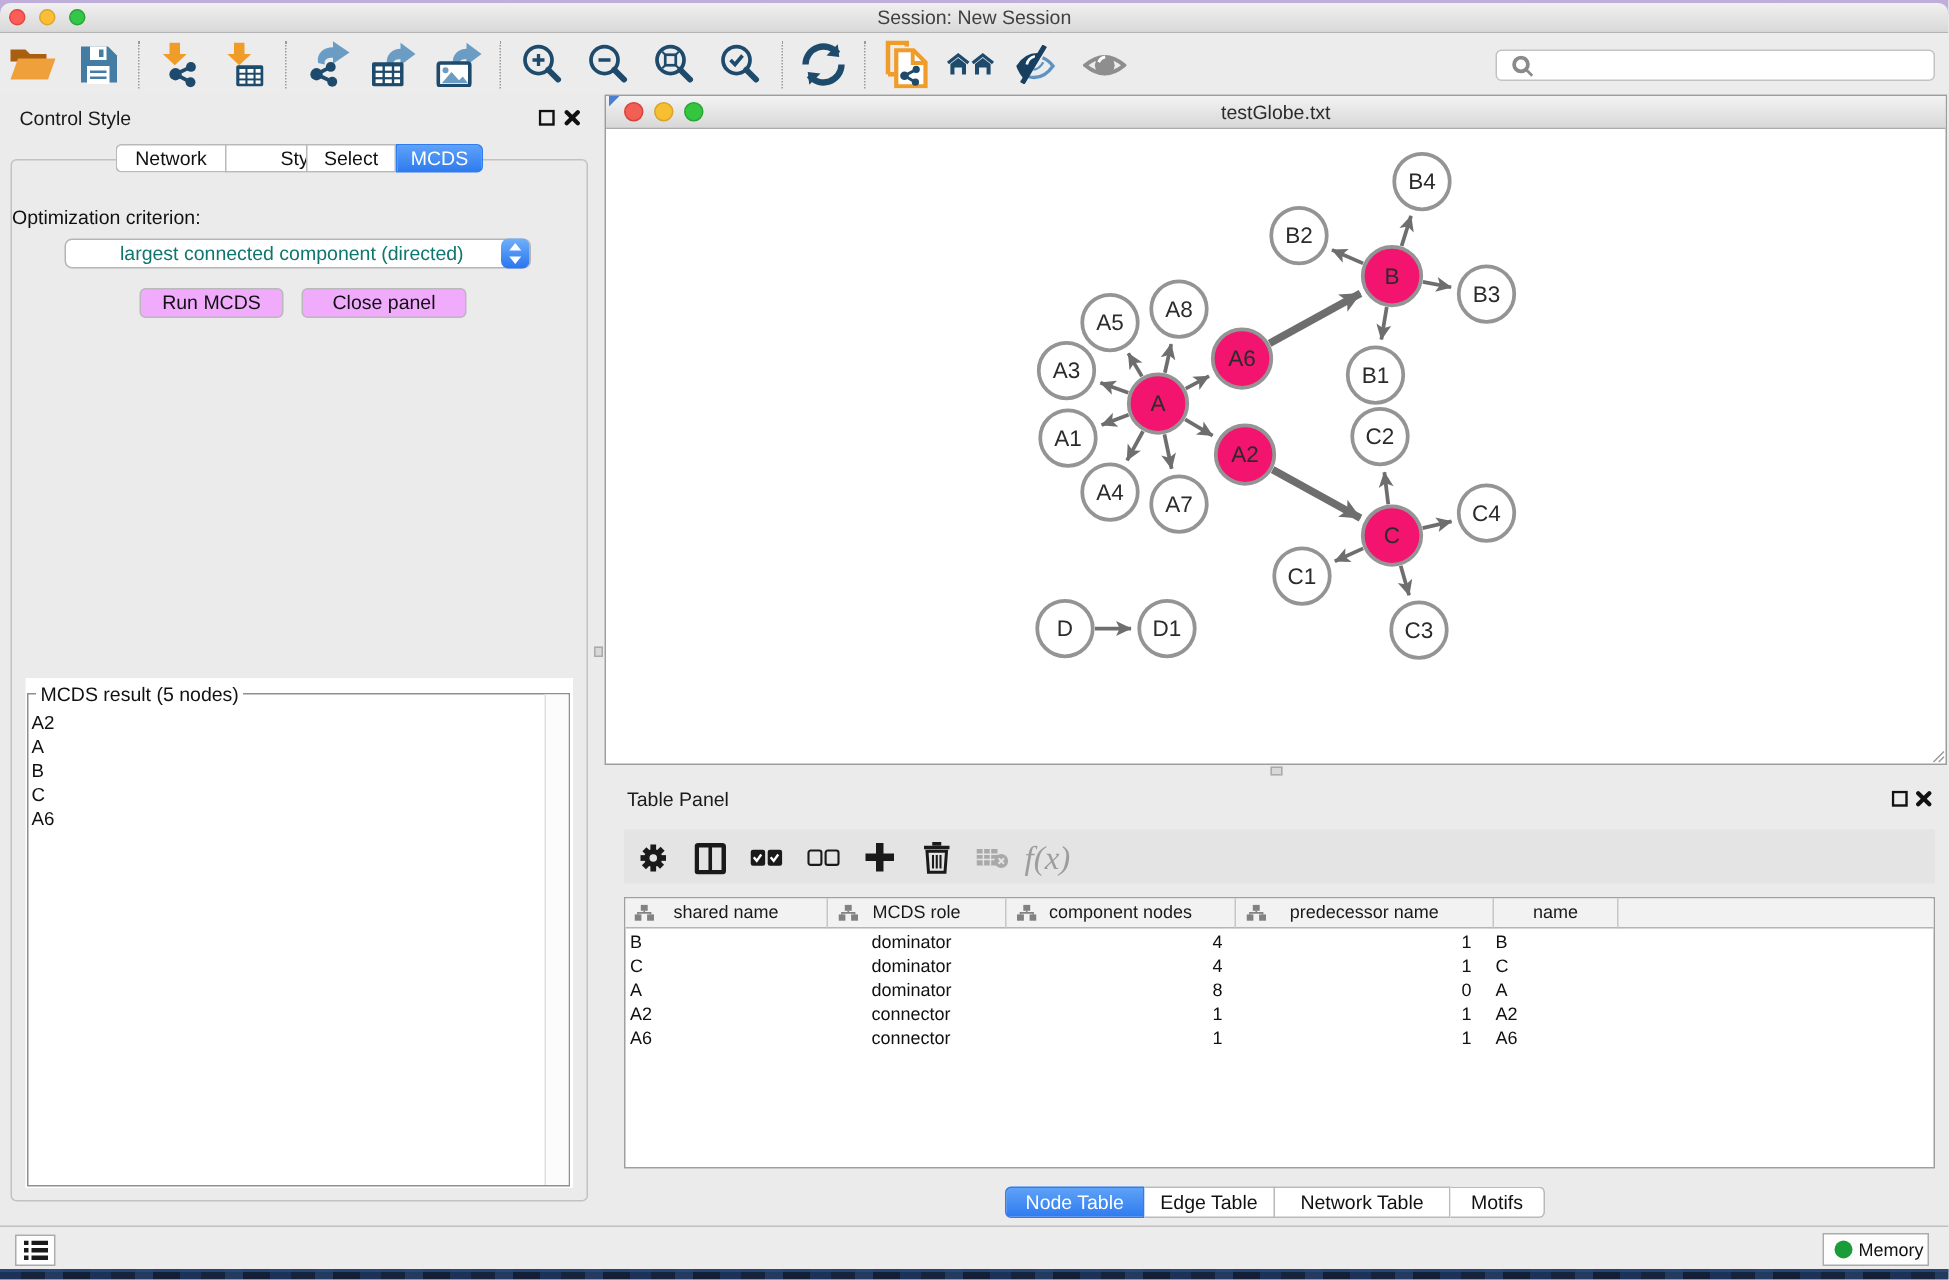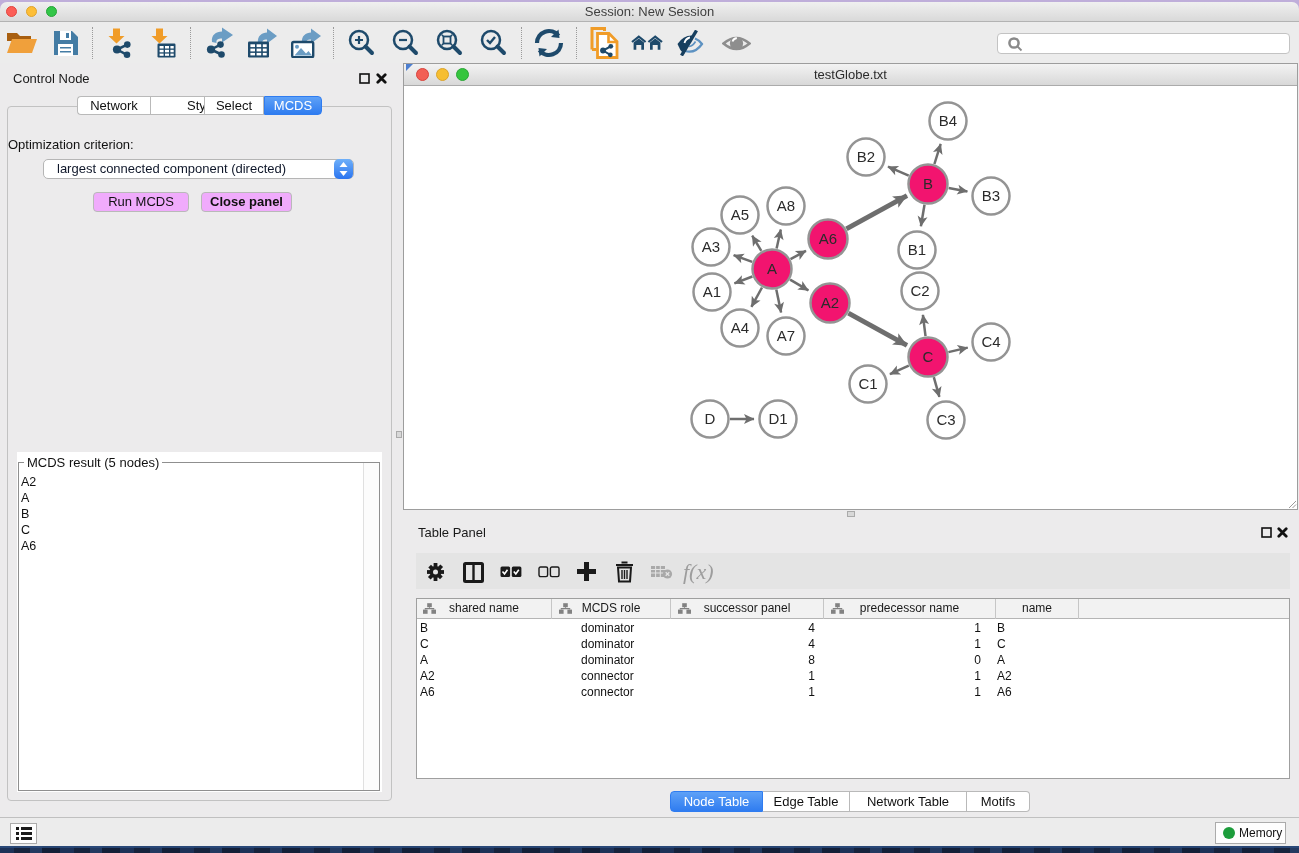--- a/index.html
+++ b/index.html
@@ -26,21 +26,21 @@
   border:1px solid #c3c3c3; border-radius:4px; }
 
 
 #cp-title { left:13px; top:71px; font-size:13px; color:#1a1a1a; }
 #cp-border { left:7px; top:106px; width:385px; height:695px; border:1px solid #c2c2c2; border-radius:4px; }
 .tab { top:96px; height:19px; background:#fff; border:1px solid #b9b9b9; font-size:13px;
   color:#111; text-align:center; line-height:18px; }
 .tabsel { background:linear-gradient(#5ea1f7,#2f7cf0); color:#fff; border:1px solid #2f7cf0; }
 #opt-label { left:8px; top:137px; width:384px; text-align:left; font-size:13px; color:#111; }
 #dropdown { left:43px; top:159px; width:311px; height:20px; background:#fff;
-  border:1px solid #b5b5b5; border-radius:5px; font-size:13px; color:#0f172a; line-height:18px; }
+  border:1px solid #b5b5b5; border-radius:5px; font-size:13px; color:#0f766e; line-height:18px;padding-left:23px; }
 #dd-step { right:0px; top:-1px; width:19px; height:20px; border-radius:5px;
   background:linear-gradient(#6fb0f9,#2a74f0); }
 .btn { top:192px; height:20px; background:#f0abfc; border:1px solid #b9b9b9; border-radius:4px;
   font-size:13px; color:#111; text-align:center; line-height:18px; }
 #grp-box { left:17px; top:452px; width:365px; height:340px; background:#fff; }
 #grp-line { left:18px; top:462px; width:362px; height:329px; border:1px solid #8f8f8f; }
 #grp-leg { left:24px; top:455px; background:#fff; padding:0 3px; font-size:13px; color:#111; }
 #grp-list { left:21px; top:474px; font-size:12.5px; color:#111; line-height:16px; }
 #grp-sb { left:363px; top:463px; width:16px; height:327px; background:#fcfcfc; border-left:1px solid #e0e0e0; }
 
@@ -217,21 +217,21 @@
 <path d="M1.5 11.5 Q14.5 0.5 27.5 11.5 Q14.5 22.5 1.5 11.5 z" fill="none" stroke="#8e8e8e" stroke-width="2.6"></path>
 <circle cx="14.5" cy="11.5" r="6.6" fill="#8e8e8e"></circle>
 <path d="M10.5 9.5 Q11.5 6.5 14.8 6" stroke="#fff" stroke-width="1.9" fill="none"></path>
 </svg>
 <div class="abs" id="search"></div>
 <svg class="abs" style="left:1008px;top:37px" width="15" height="15" viewBox="0 0 15 15">
 <circle cx="6" cy="6" r="4.6" fill="none" stroke="#8a8a8a" stroke-width="1.6"></circle>
 <path d="M9.5 9.5 L13.5 13.5" stroke="#8a8a8a" stroke-width="1.8"></path>
 </svg>
 
-<div class="abs" id="cp-title">Control Node</div>
+<div class="abs" id="cp-title">Control Style</div>
 <svg class="abs" style="left:359px;top:73px" width="11" height="11" viewBox="0 0 11 11">
 <rect x="1" y="1" width="9" height="9" fill="none" stroke="#111" stroke-width="1.6"></rect>
   </svg>
 <svg class="abs" style="left:376px;top:73px" width="11" height="11" viewBox="0 0 11 11">
 <path d="M1.8 1.8 L9.2 9.2 M9.2 1.8 L1.8 9.2" stroke="#111" stroke-width="2.8" stroke-linecap="round"></path>
   </svg>
 <div class="abs" id="cp-border"></div>
 <div class="abs tab" style="left:77px;width:73px;border-radius:4px 0 0 4px;border-right:none;">Network</div>
 <div class="abs tab" style="left:150px;width:54px;border-right:none;padding-left:36px;">Style</div>
 <div class="abs tab" style="left:204px;width:60px;">Select</div>
@@ -239,21 +239,21 @@
 <div class="abs" id="opt-label">Optimization criterion:</div>
 <div class="abs" id="dropdown"><span style="padding-left:13px">largest connected component (directed)</span>
   <div class="abs" id="dd-step">
   <svg class="abs" style="left:4px;top:2px" width="11" height="16" viewBox="0 0 11 16">
   <path d="M5.5 1 L9.5 6 H1.5 z" fill="#fff"></path>
         <path d="M5.5 15 L9.5 10 H1.5 z" fill="#fff"></path>
       </svg>
   </div>
 </div>
 <div class="abs btn" style="left:93px;width:96px;">Run MCDS</div>
-<div class="abs btn" style="left:201px;width:91px;font-weight:bold;">Close panel</div>
+<div class="abs btn" style="left:201px;width:110px;">Close panel</div>
 <div class="abs" id="grp-box"></div>
 <div class="abs" id="grp-line"></div>
 <div class="abs" id="grp-leg">MCDS result (5 nodes)</div>
 <div class="abs" id="grp-sb"></div>
 <div class="abs" id="grp-list">A2<br>A<br>B<br>C<br>A6</div>
 
 <div class="abs" id="frame">
   <div class="abs" id="ftitle">testGlobe.txt
     <div class="abs ftl" style="left:12px;background:#f25f55;border:1px solid #d8433c;"></div>
     <div class="abs ftl" style="left:32px;background:#f6be31;border:1px solid #dba32a;"></div>
@@ -409,21 +409,21 @@
 <circle cx="16.5" cy="8" r="4.6" fill="#a9a9a9"></circle>
 <path d="M14.7 6.2 l3.6 3.6 M18.3 6.2 l-3.6 3.6" stroke="#e4e4e4" stroke-width="1.3"></path>
 </svg>
 
 <div class="abs" style="left:683px;top:559px;width:40px;font-family:'Liberation Serif',serif;font-style:italic;font-size:22px;color:#9d9d9d;">f(x)</div>
 
 <div class="abs" id="tbl">
   <div class="abs" id="tbl-head">
     <div class="abs hcell" style="left:0;width:135px;">shared name</div>
     <div class="abs hcell" style="left:135px;width:119px;">MCDS role</div>
-    <div class="abs hcell" style="left:254px;width:153px;">successor panel</div>
+    <div class="abs hcell" style="left:254px;width:153px;">component nodes</div>
     <div class="abs hcell" style="left:407px;width:172px;">predecessor name</div>
     <div class="abs hcell" style="left:579px;width:83px;">name</div>
     <svg class="abs" style="left:6px;top:4px" width="13" height="11" viewBox="0 0 13 11">
         <g fill="#828282">
           <rect x="4.2" y="0.2" width="4.6" height="4"></rect>
           <rect x="0" y="6.6" width="4.6" height="4.2"></rect>
           <rect x="8.4" y="6.6" width="4.6" height="4.2"></rect>
         </g>
         <path d="M6.5 4.2 v1.6 M2.3 6.6 v-1 h8.4 v1" stroke="#828282" stroke-width="1.1" fill="none"></path>
       </svg>

